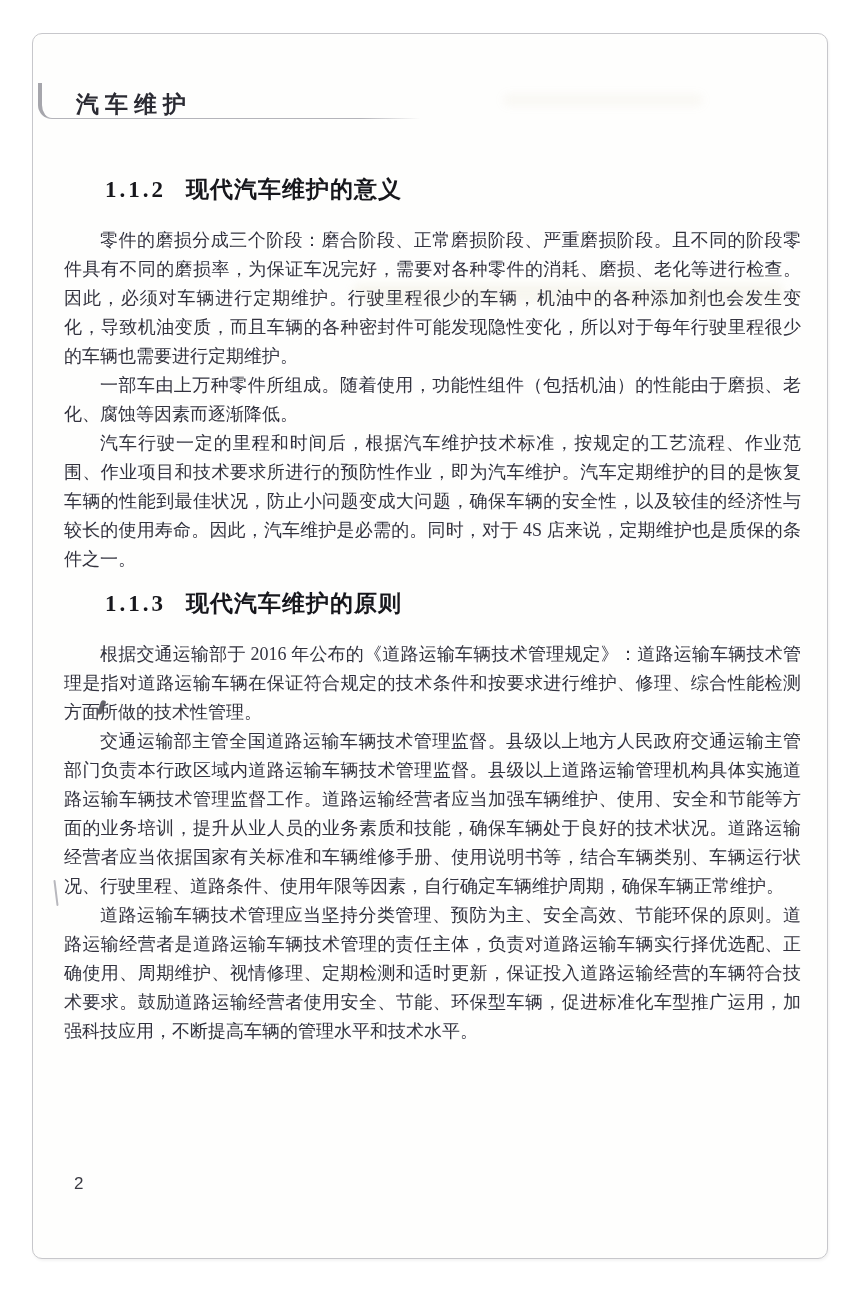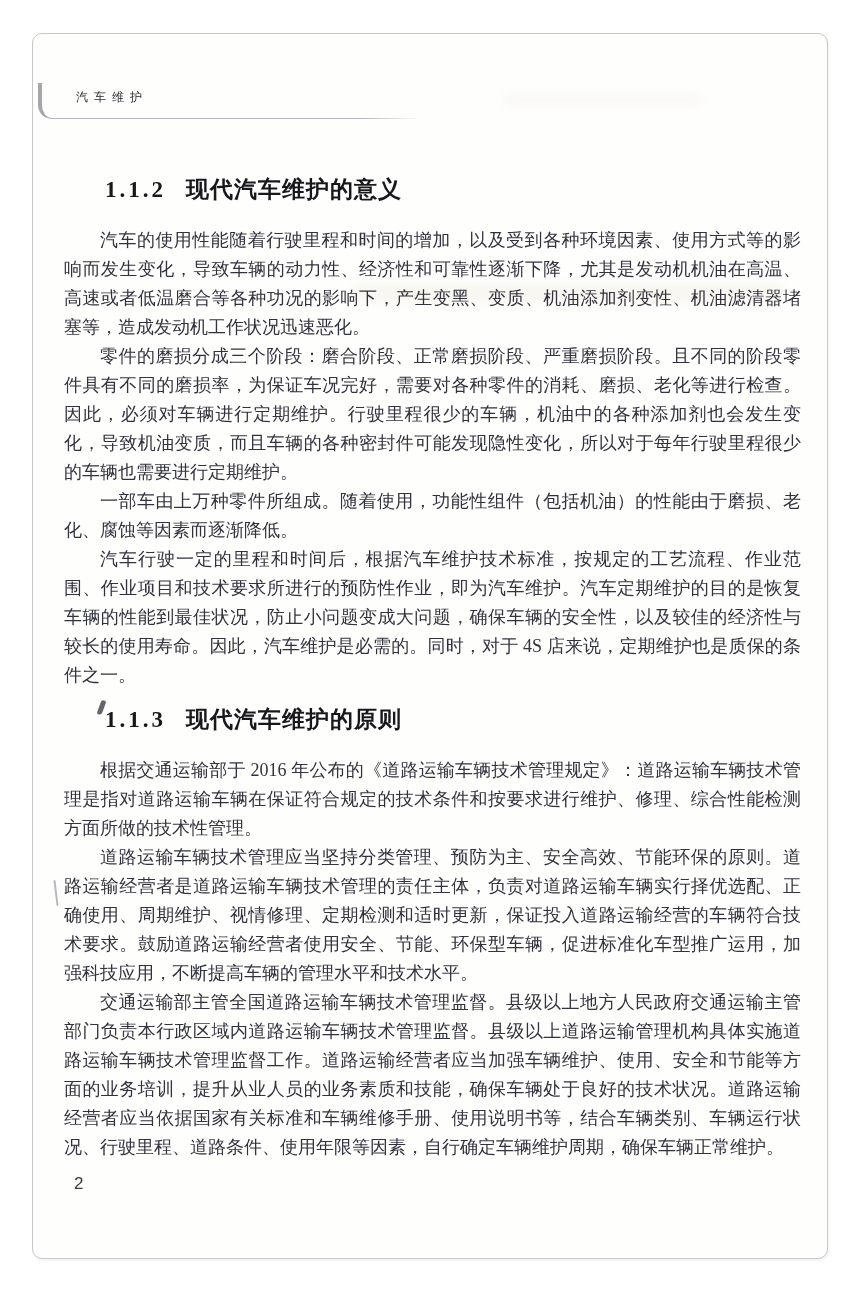--- a/index.html
+++ b/index.html
@@ -22,21 +22,21 @@
     border-bottom:1.5px solid #b4b4ba;
     border-bottom-left-radius:14px;
   }
   .running-header::after{ 
     content:"";position:absolute;right:-1px;bottom:-3px;width:70px;height:5px;
     background:linear-gradient(to right, rgba(254,254,253,0), #fefefd 85%);
   }
   .running-header-title{
     position:absolute;left:34px;top:6px;
     font-family:"Liberation Sans","DejaVu Sans",sans-serif;
-    font-weight:normal;font-size:12px;letter-spacing:6px;color:#2b2b33;
+    font-weight:bold;font-size:23px;letter-spacing:6px;color:#2b2b33;
     white-space:nowrap;
   }
   .content{
     position:absolute;left:31px;top:112px;width:737px;
     color:#32323e;font-size:18px;line-height:29px;
     text-align:justify;text-justify:inter-character;
   }
   .section-heading{
     font-family:"Liberation Sans","DejaVu Sans",sans-serif;
     font-weight:bold;font-size:23px;line-height:30px;color:#17171c;
@@ -81,32 +81,31 @@
   <div class="running-header">
     <span class="running-header-title">汽车维护</span>
   </div>
 
   <div class="content">
 
     <div class="section-heading">
       <span class="num">1.1.2</span><span>现代汽车维护的意义</span>
     </div>
 
-    <p>汽车的使用性能随着行驶里程和时间的增加，以及受到各种环境因素、使用方式等的影响而发生变化，导致车辆的动力性、经济性和可靠性逐渐下降，尤其是发动机机油在高温、高速或者低温磨合等各种功况的影响下，产生变黑、变质、机油添加剂变性、机油滤清器堵塞等，造成发动机工作状况迅速恶化。</p>
     <p>零件的磨损分成三个阶段：磨合阶段、正常磨损阶段、严重磨损阶段。且不同的阶段零件具有不同的磨损率，为保证车况完好，需要对各种零件的消耗、磨损、老化等进行检查。因此，必须对车辆进行定期维护。行驶里程很少的车辆，机油中的各种添加剂也会发生变化，导致机油变质，而且车辆的各种密封件可能发现隐性变化，所以对于每年行驶里程很少的车辆也需要进行定期维护。</p>
     <p>一部车由上万种零件所组成。随着使用，功能性组件（包括机油）的性能由于磨损、老化、腐蚀等因素而逐渐降低。</p>
     <p>汽车行驶一定的里程和时间后，根据汽车维护技术标准，按规定的工艺流程、作业范围、作业项目和技术要求所进行的预防性作业，即为汽车维护。汽车定期维护的目的是恢复车辆的性能到最佳状况，防止小问题变成大问题，确保车辆的安全性，以及较佳的经济性与较长的使用寿命。因此，汽车维护是必需的。同时，对于 4S 店来说，定期维护也是质保的条件之一。</p>
 
     <div class="section-heading second">
       <span class="num">1.1.3</span><span>现代汽车维护的原则</span>
     </div>
 
     <p>根据交通运输部于 2016 年公布的《道路运输车辆技术管理规定》：道路运输车辆技术管理是指对道路运输车辆在保证符合规定的技术条件和按要求进行维护、修理、综合性能检测方面所做的技术性管理。</p>
+    <p>交通运输部主管全国道路运输车辆技术管理监督。县级以上地方人民政府交通运输主管部门负责本行政区域内道路运输车辆技术管理监督。县级以上道路运输管理机构具体实施道路运输车辆技术管理监督工作。道路运输经营者应当加强车辆维护、使用、安全和节能等方面的业务培训，提升从业人员的业务素质和技能，确保车辆处于良好的技术状况。道路运输经营者应当依据国家有关标准和车辆维修手册、使用说明书等，结合车辆类别、车辆运行状况、行驶里程、道路条件、使用年限等因素，自行确定车辆维护周期，确保车辆正常维护。</p>
     <p>道路运输车辆技术管理应当坚持分类管理、预防为主、安全高效、节能环保的原则。道路运输经营者是道路运输车辆技术管理的责任主体，负责对道路运输车辆实行择优选配、正确使用、周期维护、视情修理、定期检测和适时更新，保证投入道路运输经营的车辆符合技术要求。鼓励道路运输经营者使用安全、节能、环保型车辆，促进标准化车型推广运用，加强科技应用，不断提高车辆的管理水平和技术水平。</p>
-    <p>交通运输部主管全国道路运输车辆技术管理监督。县级以上地方人民政府交通运输主管部门负责本行政区域内道路运输车辆技术管理监督。县级以上道路运输管理机构具体实施道路运输车辆技术管理监督工作。道路运输经营者应当加强车辆维护、使用、安全和节能等方面的业务培训，提升从业人员的业务素质和技能，确保车辆处于良好的技术状况。道路运输经营者应当依据国家有关标准和车辆维修手册、使用说明书等，结合车辆类别、车辆运行状况、行驶里程、道路条件、使用年限等因素，自行确定车辆维护周期，确保车辆正常维护。</p>
 
   </div>
 
   <div class="ink-mark"></div>
   <div class="pen-mark"></div>
 
   <div class="page-number">2</div>
 
 </div>
 

